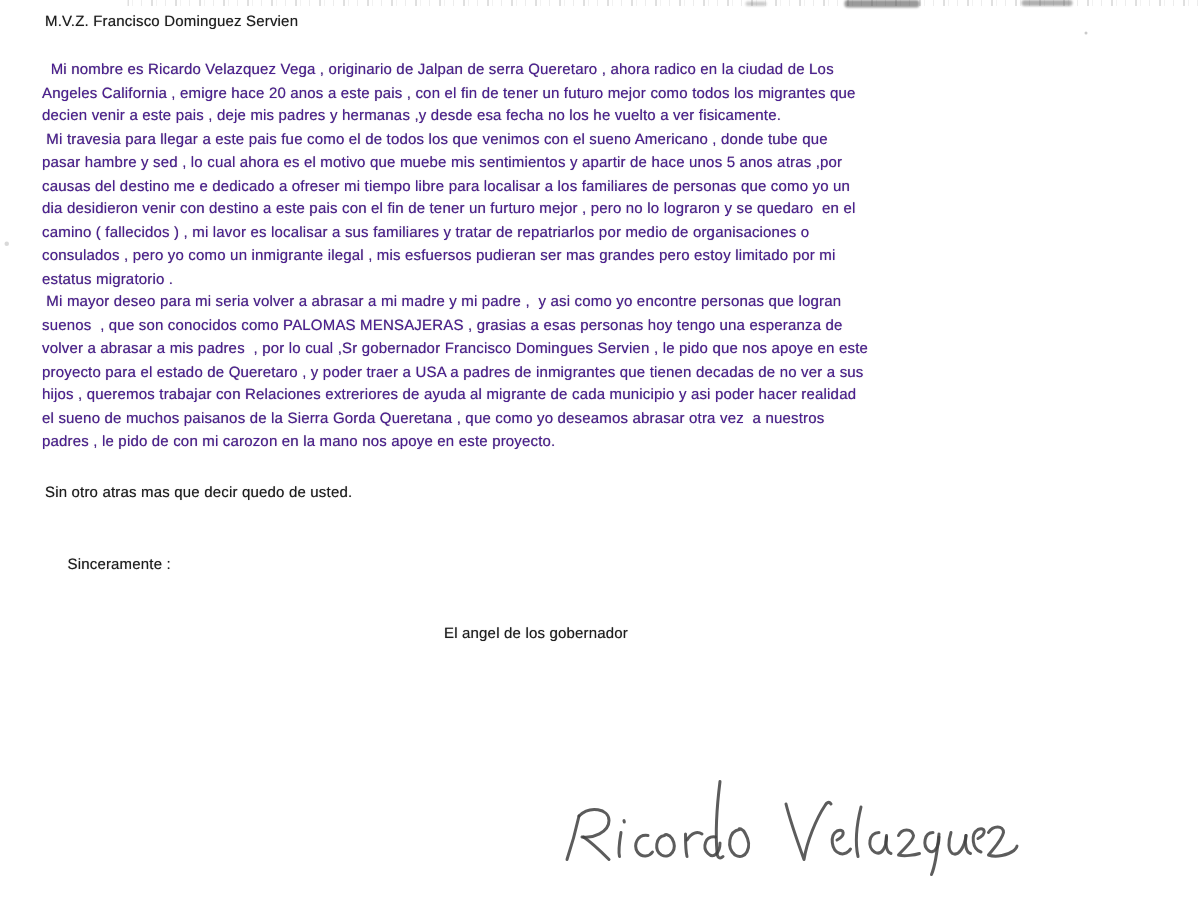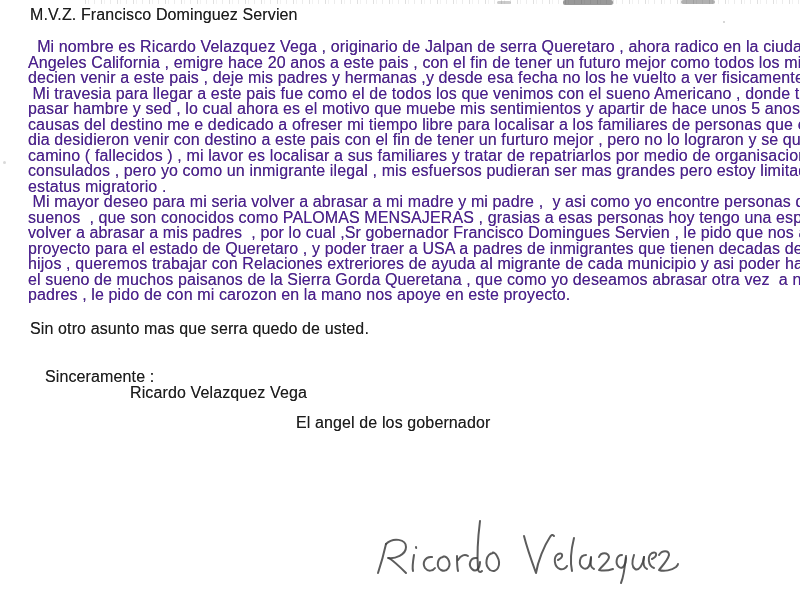--- a/index.html
+++ b/index.html
@@ -12,21 +12,21 @@
     overflow: hidden;
   }
   #page {
     position: relative;
     width: 800px;
     height: 600px;
     background: #ffffff;
   }
   .abs { position: absolute; }
   .doc-text {
-    font-size: 16px;
+    font-size: 10px;
     line-height: 15.5px;
     color: #1d1d1d;
     white-space: pre;
     letter-spacing: 0.12px;
     text-shadow: 0 0 0.5px rgba(25,25,25,0.6);
   }
   #recipient   { left: 30px;  top: 7px;   }
   #body-text   { left: 28px;  top: 39px;  }
   #closing     { left: 30px;  top: 321px; }
   #signoff     { left: 45px;  top: 369px; }
@@ -86,24 +86,23 @@
 consulados , pero yo como un inmigrante ilegal , mis esfuersos pudieran ser mas grandes pero estoy limitado por mi
 estatus migratorio .
  Mi mayor deseo para mi seria volver a abrasar a mi madre y mi padre ,  y asi como yo encontre personas que logran
 suenos  , que son conocidos como PALOMAS MENSAJERAS , grasias a esas personas hoy tengo una esperanza de
 volver a abrasar a mis padres  , por lo cual ,Sr gobernador Francisco Domingues Servien , le pido que nos apoye en este
 proyecto para el estado de Queretaro , y poder traer a USA a padres de inmigrantes que tienen decadas de no ver a sus
 hijos , queremos trabajar con Relaciones extreriores de ayuda al migrante de cada municipio y asi poder hacer realidad
 el sueno de muchos paisanos de la Sierra Gorda Queretana , que como yo deseamos abrasar otra vez  a nuestros
 padres , le pido de con mi carozon en la mano nos apoye en este proyecto.</div>
 
-  <div id="closing" class="abs doc-text" style="color: rgb(29, 29, 29);">Sin otro asunto mas que serra quedo de usted.</div>
+  <div id="closing" class="abs doc-text" style="color: rgb(29, 29, 29);">Sin otro atras mas que decir quedo de usted.</div>
 
   <div id="signoff" class="abs doc-text" style="color: rgb(29, 29, 29); text-align: center;">Sinceramente :</div>
-  <div id="signoff-name" class="abs doc-text" style="color: rgb(29, 29, 29);">Ricardo Velazquez Vega</div>
 
   <div id="tagline" class="abs doc-text" style="color: rgb(29, 29, 29);">El angel de los gobernador</div>
 
   <div id="signature" class="abs" aria-label="Ricardo Velazquez">
     <svg viewBox="0 0 310 78">
 
       <path d="M14,26 C12,35 9,46 6,55" style="stroke: rgb(64, 64, 64);"></path>
       <path d="M14,26 C21,19 34,21 34,29 C34,37 23,41 16,40" style="stroke: rgb(64, 64, 64);"></path>
       <path d="M17,40 C23,44 29,50 34,55" style="stroke: rgb(64, 64, 64);"></path>
 

